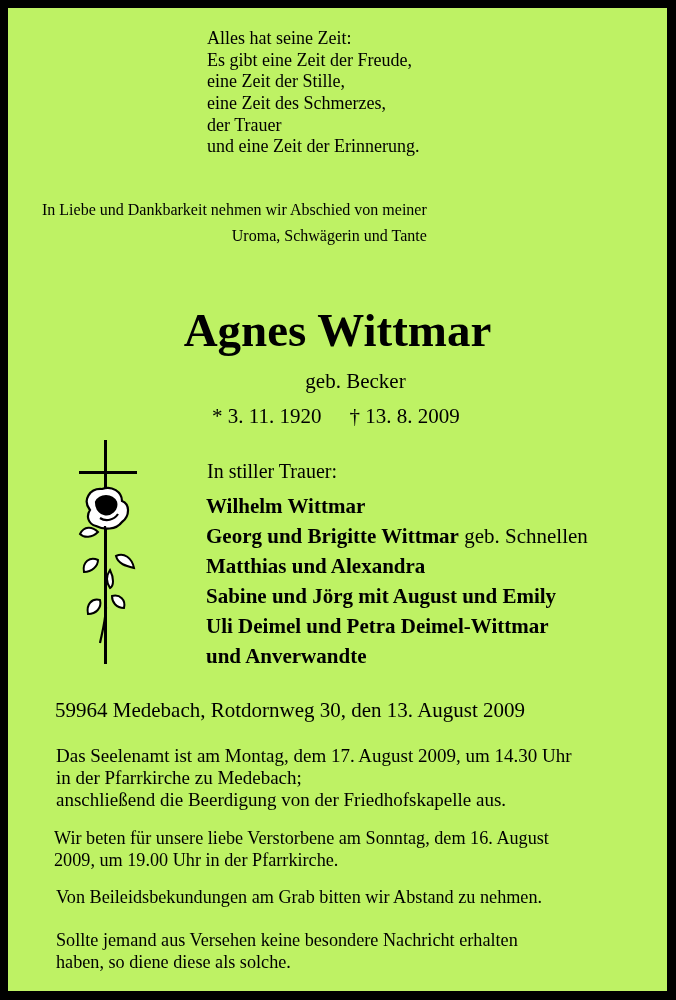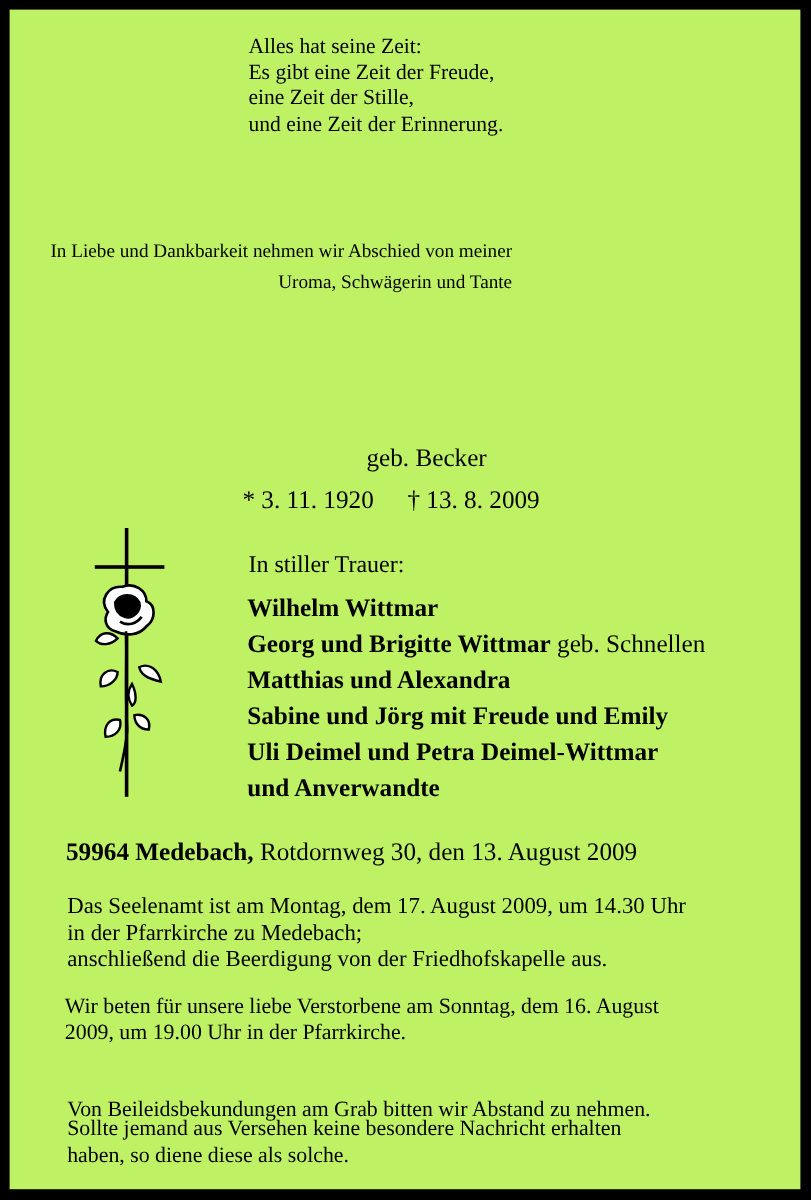--- a/index.html
+++ b/index.html
@@ -5,54 +5,57 @@
     html, body { margin: 0; padding: 0; background: #000; }
     body { width: 676px; height: 1000px; position: relative; overflow: hidden; font-family: "Liberation Serif", "DejaVu Serif", serif; color: #000; }
     .card { position: absolute; left: 8px; top: 8px; width: 659px; height: 983px; background: #bef264; }
     .abs { position: absolute; white-space: nowrap; }
     .poem { left: 199px; top: 20px; font-size: 18px; line-height: 21.7px; }
     .poem div { height: 21.7px; }
     .intro { left: 34px; top: 189px; font-size: 16px; line-height: 26px; text-align: right; }
     .intro div { height: 26px; }
     .name { left: 0; width: 659px; top: 294px; text-align: center; font-size: 47px; font-weight: bold; line-height: 56px; }
     .maiden { left: 0; width: 695px; top: 360px; text-align: center; font-size: 21px; line-height: 26px; }
-    .dates { left: 194px; top: 395px; font-size: 21px; line-height: 26px; }
+    .dates { left: 204px; top: 395px; font-size: 21px; line-height: 26px; }
     .dates .gap { display: inline-block; width: 28px; }
     .cross-rose { left: 52px; top: 430px; width: 90px; height: 228px; }
     .mourning-label { left: 199px; top: 451px; font-size: 20px; line-height: 24px; }
     .mourners { left: 198px; top: 483px; font-size: 21px; line-height: 30px; }
     .mourners div { height: 30px; }
     .mourners b { font-weight: bold; }
     .place { left: 47px; top: 689px; font-size: 21px; line-height: 26px; }
-    .place b { font-weight: bold; }
+    .place b { font-weight: normal; }
     .service { left: 48px; top: 737px; font-size: 19px; line-height: 22px; }
     .service div { height: 22px; }
     .prayer { left: 46px; top: 819px; font-size: 18.2px; line-height: 22px; }
     .prayer div { height: 22px; }
-    .condolence { left: 48px; top: 878px; font-size: 18.2px; line-height: 22px; margin-top: 27px; }
+    .condolence { left: 48px; top: 878px; font-size: 18.2px; line-height: 22px; }
     .notice { left: 48px; top: 921px; font-size: 18.2px; line-height: 22px; }
     .notice div { height: 22px; }
   </style>
 </head>
 <body>
 
 <div class="card">
 
   <div class="abs poem">
     <div>Alles hat seine Zeit:</div>
     <div>Es gibt eine Zeit der Freude,</div>
     <div>eine Zeit der Stille,</div>
+    <div>eine Zeit des Schmerzes,</div>
+    <div>der Trauer</div>
     <div>und eine Zeit der Erinnerung.</div>
   </div>
 
   <div class="abs intro">
     <div>In Liebe und Dankbarkeit nehmen wir Abschied von meiner</div>
     <div>Uroma, Schwägerin und Tante</div>
   </div>
 
+  <div class="abs name">Agnes Wittmar</div>
   <div class="abs maiden">geb. Becker</div>
   <div class="abs dates">
     <span>* 3. 11. 1920</span><span class="gap"></span><span>† 13. 8. 2009</span>
   </div>
 
   <div class="abs cross-rose">
     <svg width="90" height="228" viewBox="0 0 90 228">
 
       <rect x="44" y="2" width="3" height="224" fill="#000"></rect>
       <rect x="19" y="33" width="58" height="3" fill="#000"></rect>
@@ -75,21 +78,21 @@
       <path d="M45 88 C46 110 44 140 46 170 C45 185 42 195 40 205" fill="none" stroke="#000" stroke-width="2.2"></path>
     </svg>
   </div>
 
   <div class="abs mourning-label">In stiller Trauer:</div>
 
   <div class="abs mourners">
     <div><b>Wilhelm Wittmar</b><span></span></div>
     <div><b>Georg und Brigitte Wittmar</b><span> geb. Schnellen</span></div>
     <div><b>Matthias und Alexandra</b><span></span></div>
-    <div><b>Sabine und Jörg mit Freude und Emily</b><span></span></div>
+    <div><b>Sabine und Jörg mit August und Emily</b><span></span></div>
     <div><b>Uli Deimel und Petra Deimel-Wittmar</b><span></span></div>
     <div><b>und Anverwandte</b><span></span></div>
   </div>
 
   <div class="abs place"><b>59964 Medebach,</b><span> Rotdornweg 30, den 13. August 2009</span></div>
 
   <div class="abs service">
     <div>Das Seelenamt ist am Montag, dem 17. August 2009, um 14.30 Uhr</div>
     <div>in der Pfarrkirche zu Medebach;</div>
     <div>anschließend die Beerdigung von der Friedhofskapelle aus.</div>

